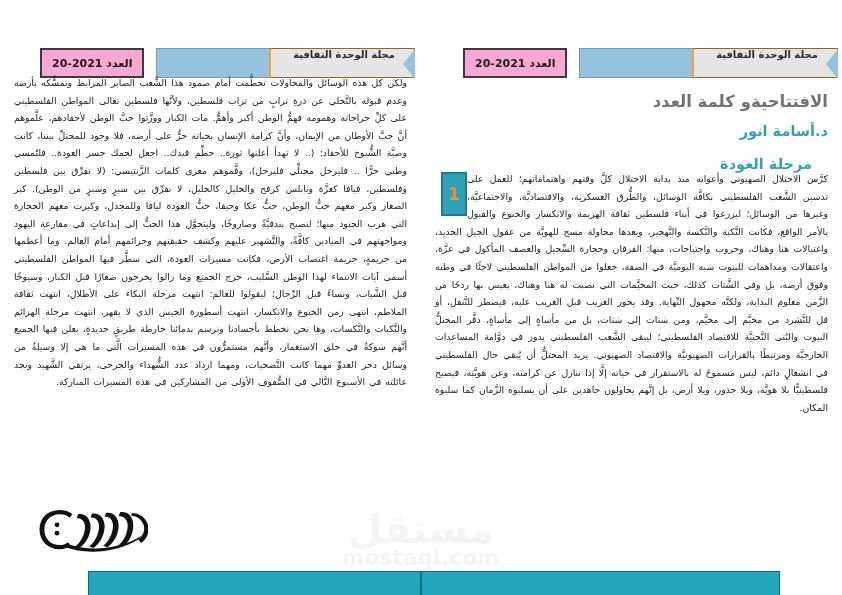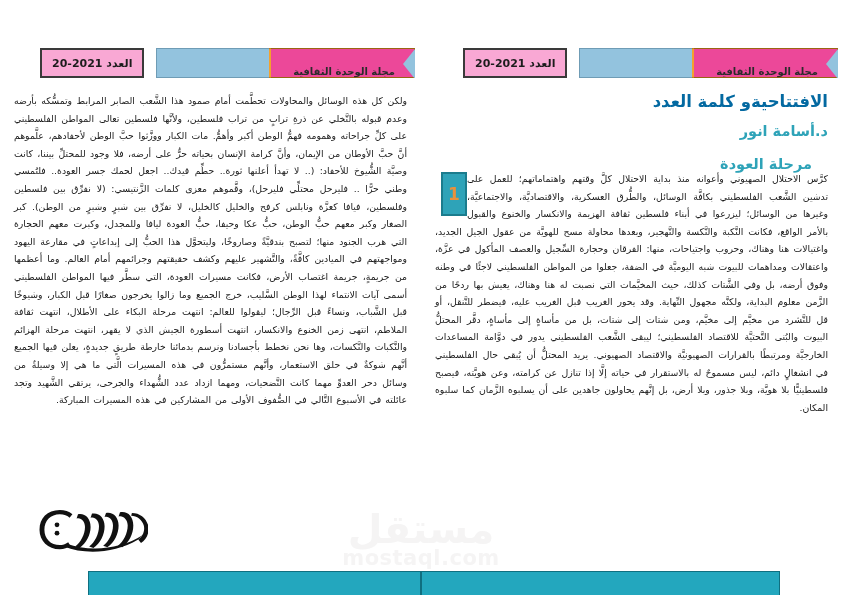--- a/index.html
+++ b/index.html
@@ -42,25 +42,25 @@
     align-items: stretch;
   }
   .page-right .header-band { right: 4px; left: 32px; }
   .page-left  .header-band { right: 6px; left: 30px; }
 
   
   .mag-tab {
     position: relative;
     flex: 0 0 auto;
     min-width: 146px;
-    background: #ec4899;
+    background: #e5e5e5;
     border: 1px solid #9a6512;
     box-sizing: border-box;
     display: flex;
-    align-items: flex-end;
+    align-items: flex-start;
     justify-content: center;
     padding: 0 16px 0 20px;
     clip-path: polygon(
       0% 0%, 100% 0%, 100% 50%, 100% 50%, 100% 100%, 0% 100%,
       0% 100%, 0% 100%, 0% 0%
     );
   }
   .mag-tab-text {
     font-size: 10px;
     font-weight: bold;
@@ -135,21 +135,21 @@
   .headings {
     position: absolute;
     top: 92px;
     right: 14px;
     left: 14px;
     text-align: right;
   }
   .art-title {
     font-size: 16.5px;
     font-weight: bold;
-    color: #0369a1;
+    color: #737373;
     margin: 0 0 11px 0;
     line-height: 1.2;
   }
   .art-author {
     font-size: 14.5px;
     font-weight: bold;
     color: #2EA3B8;
     margin: 0 0 6px 0;
     line-height: 1.2;
   }
@@ -168,21 +168,21 @@
     left: 14px;
     text-align: justify;
     text-align-last: right;
     direction: rtl;
     font-size: 9.3px;
     line-height: 17.6px;
     color: #1a1a1a;
     word-spacing: 1px;
   }
   .page-right .body-text { top: 170px; }
-  .page-left  .body-text { top: 92px; }
+  .page-left  .body-text { top: 74px; }
 
   
   .page-badge {
     float: left;
     width: 26px;
     height: 44px;
     margin: 2px 0 2px 6px;
     background: #2EA3B8;
     border: 2px solid #1b7c8d;
     box-sizing: border-box;

